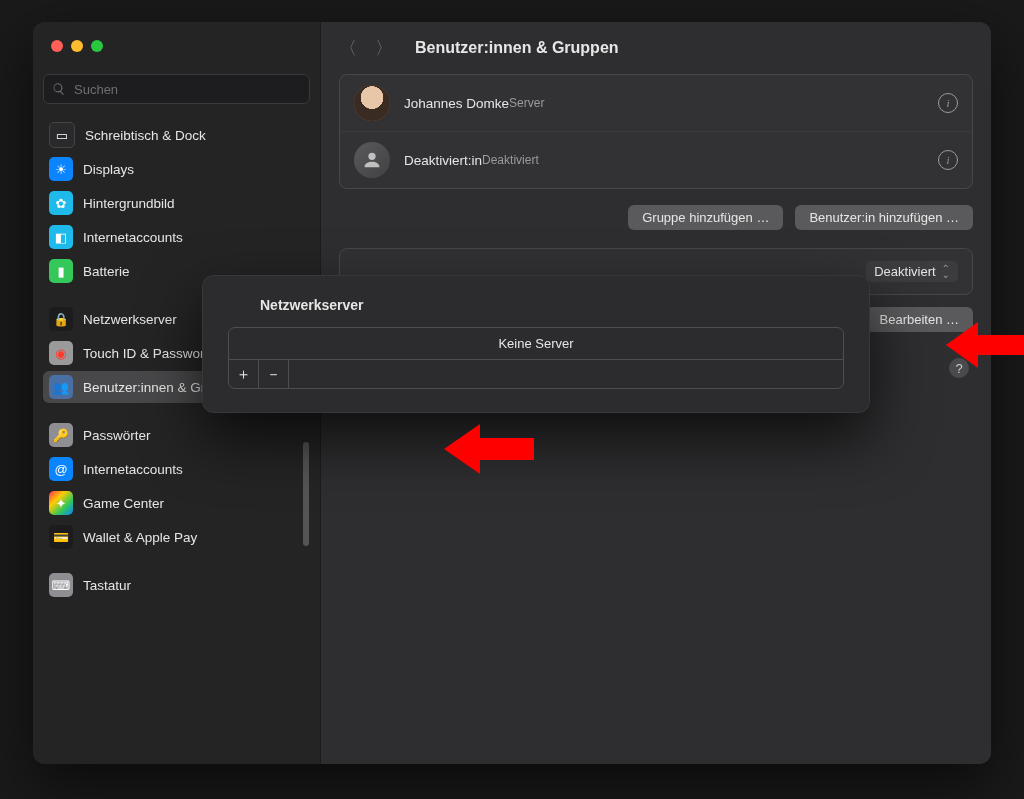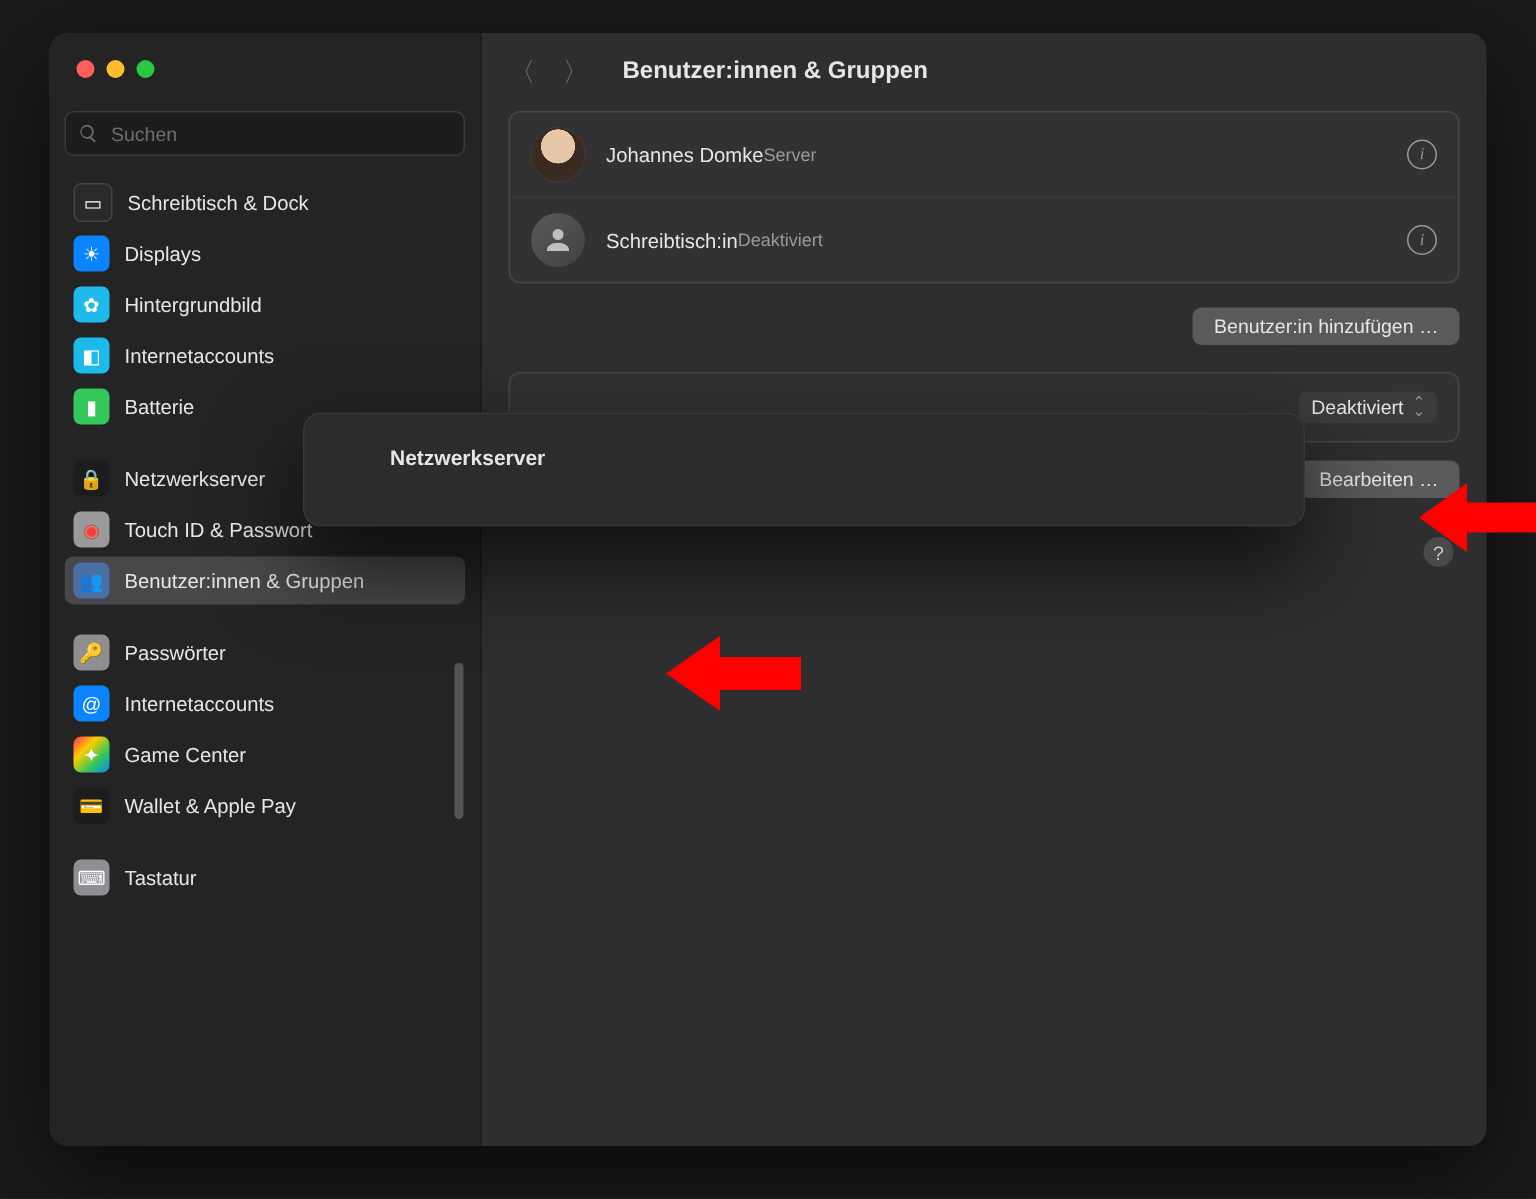--- a/index.html
+++ b/index.html
@@ -355,28 +355,29 @@
         </div>
         <div class="info-i">i</div>
       </div>
       <div class="user-row">
         <div class="avatar">
           <svg viewBox="0 0 24 24">
               <path d="M12 12a4 4 0 100-8 4 4 0 000 8zm0 2c-4 0-8 2-8 5v1h16v-1c0-3-4-5-8-5z"></path>
             </svg>
         </div>
         <div class="user-meta">
-          <span class="user-name">Schreibtisch:in</span>
+          <span class="user-name">Deaktiviert:in</span>
           <span class="user-role">Deaktiviert</span>
         </div>
         <div class="info-i">i</div>
       </div>
     </div>
 
     <div class="button-row">
+      <button class="btn">Gruppe hinzufügen …</button>
       <button class="btn">Benutzer:in hinzufügen …</button>
     </div>
 
     <div class="row-setting">
       <span style="visibility:hidden">Automatisch anmelden</span>
       <div class="popup-btn">
         <span>Deaktiviert</span>
         <span class="chev">⌃<br>⌄</span>
       </div>
     </div>
@@ -386,20 +387,27 @@
     </div>
 
     <div class="help-row">
       <div class="help">?</div>
     </div>
   </div>
 </div>
 
 <div class="sheet">
   <div class="sheet-title">Netzwerkserver</div>
+  <div class="server-box">
+    <div class="server-empty">Keine Server</div>
+    <div class="server-toolbar">
+      <button>＋</button>
+      <button>－</button>
+    </div>
+  </div>
 </div>
 
 <svg class="arrow" style="left:444px;top:416px" width="90" height="66" viewBox="0 0 90 66">
   <polygon points="0,33 36,8 36,22 90,22 90,44 36,44 36,58" fill="#ff0000"></polygon>
 </svg>
 <svg class="arrow" style="left:946px;top:316px" width="78" height="58" viewBox="0 0 78 58">
   <polygon points="0,29 32,6 32,19 78,19 78,39 32,39 32,52" fill="#ff0000"></polygon>
 </svg>
 
 </body></html>

